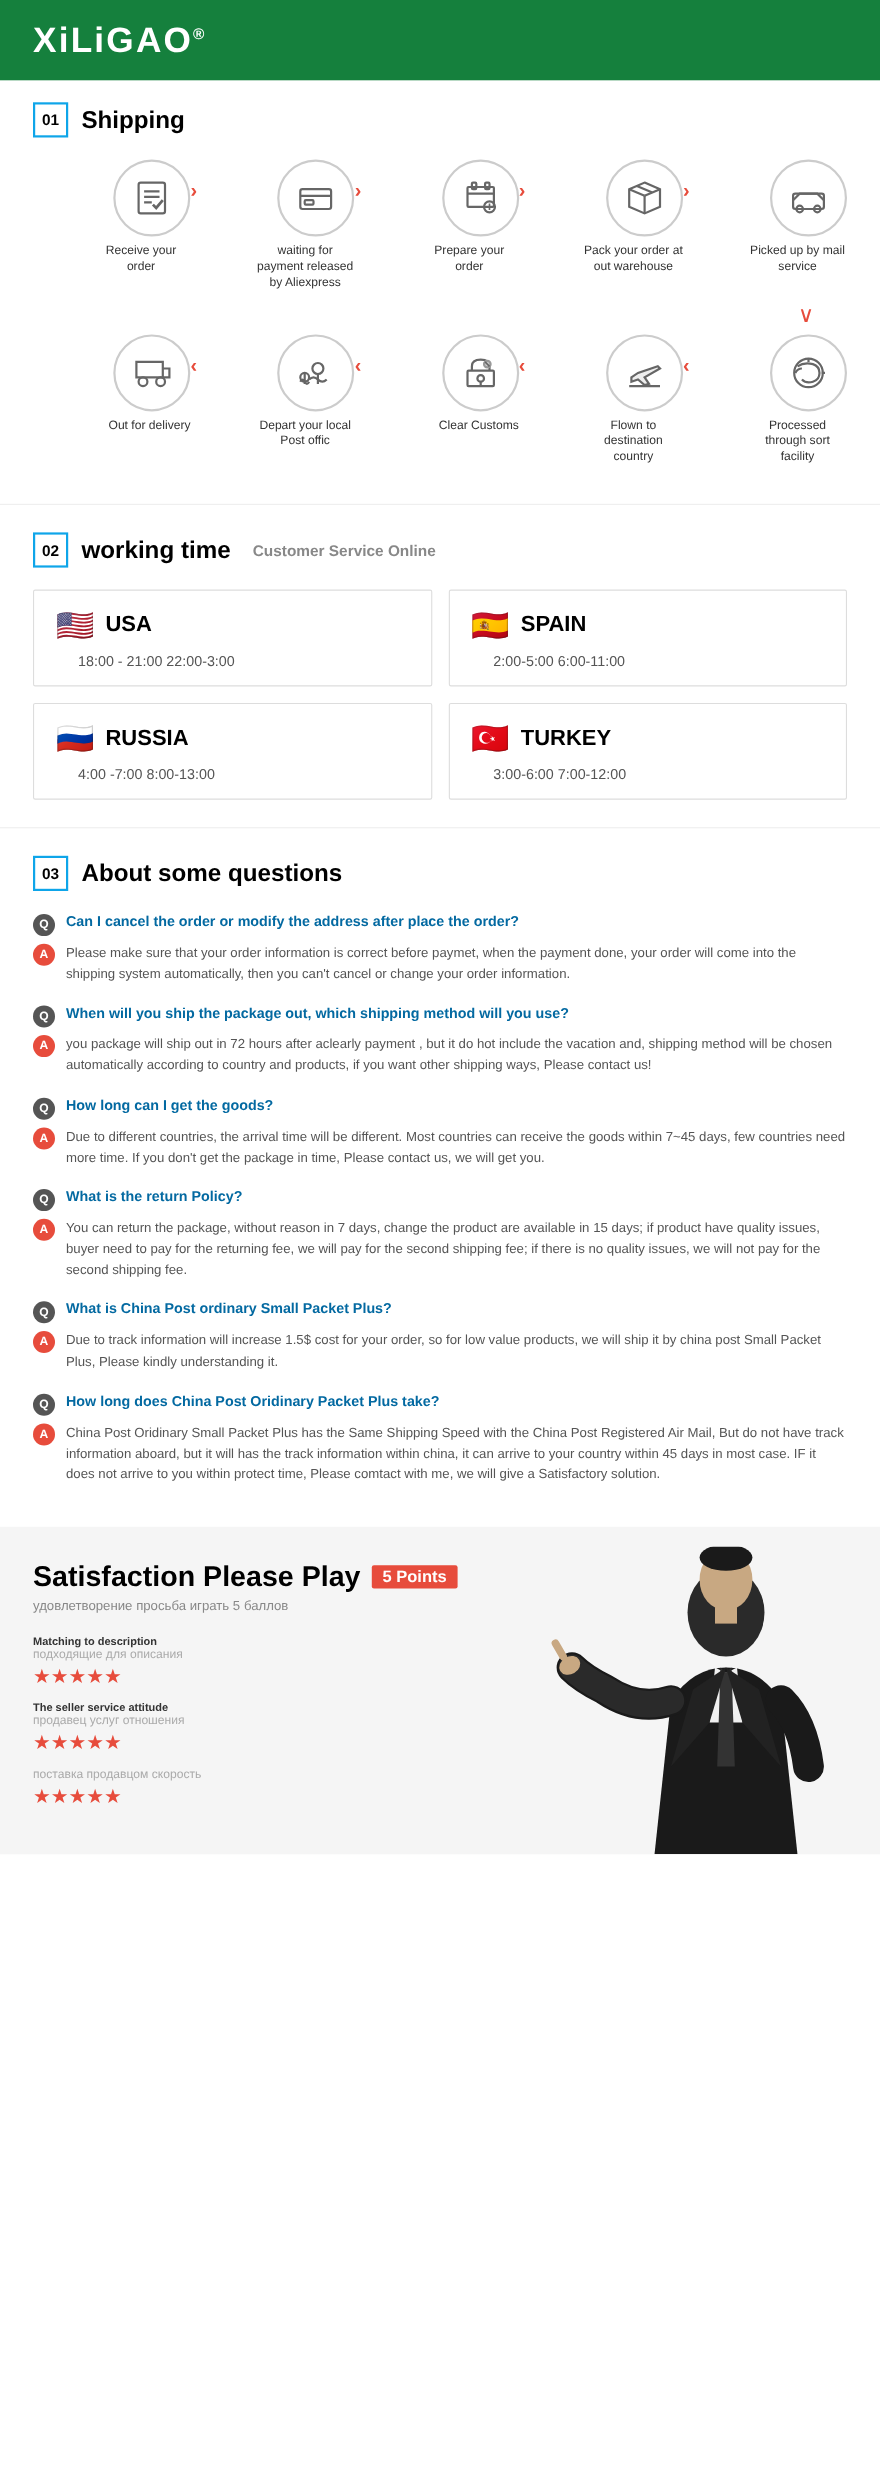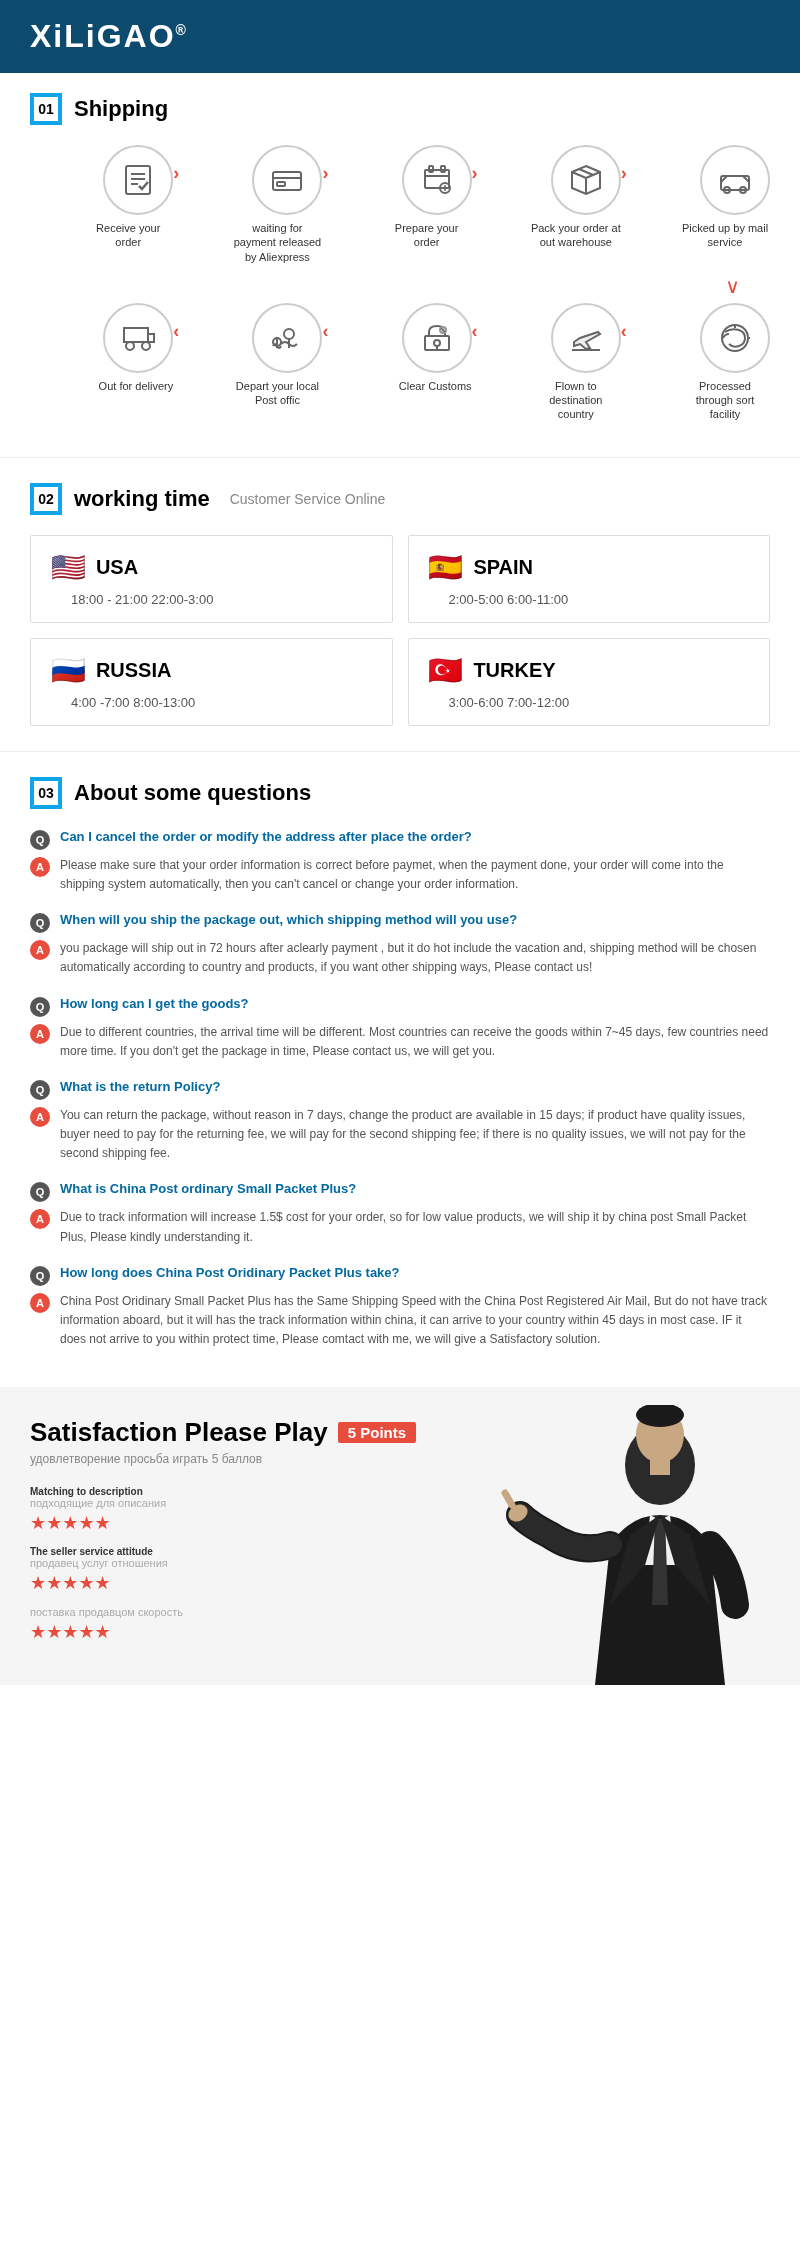--- a/index.html
+++ b/index.html
@@ -1,38 +1,38 @@
 <!DOCTYPE html>
 <html><head>
   <meta charset="utf-8">
   <style>
     * { margin: 0; padding: 0; box-sizing: border-box; }
     body { font-family: Arial, sans-serif; background: #fff; width: 800px; }
 
     
-    .header { background: #0c4a6e; color: #fff; padding: 18px 30px; }
+    .header { background: #15803d; color: #fff; padding: 18px 30px; }
     .header-brand { font-size: 32px; font-weight: bold; letter-spacing: 2px; }
     .header-brand sup { font-size: 14px; }
 
     
     .section { padding: 20px 30px; }
     .section-title { display: flex; align-items: center; gap: 12px; font-size: 22px; font-weight: bold; margin-bottom: 20px; }
-    .section-num { display: inline-flex; align-items: center; justify-content: center; width: 32px; height: 32px; border: 4px solid #0ea5e9; font-size: 14px; font-weight: bold; }
+    .section-num { display: inline-flex; align-items: center; justify-content: center; width: 32px; height: 32px; border: 2px solid #0ea5e9; font-size: 14px; font-weight: bold; }
 
     
     .shipping-row { display: flex; align-items: flex-start; justify-content: space-between; margin-bottom: 10px; }
     .step { display: flex; flex-direction: column; align-items: flex-end; flex: 1; position: relative; }
     .step-icon { width: 70px; height: 70px; border: 2px solid #ccc; border-radius: 50%; display: flex; align-items: center; justify-content: center; font-size: 26px; color: #555; background: #fff; }
     .step-label { font-size: 11px; color: #333; text-align: center; margin-top: 6px; max-width: 90px; line-height: 1.3; }
     .arrow { display: flex; align-items: center; padding-top: 18px; font-size: 18px; color: #e74c3c; font-weight: bold; }
     .arrow-down { display: flex; justify-content: flex-end; padding-right: 30px; color: #e74c3c; font-size: 20px; margin: 5px 0; }
     .arrow-left { color: #e74c3c; font-size: 18px; font-weight: bold; }
 
     
-    .working-subtitle { font-size: 14px; color: #888; font-weight: normal; margin-left: 8px; }
+    .working-subtitle { font-size: 14px; color: #888; font-weight: bold; margin-left: 8px; }
     .country-grid { display: grid; grid-template-columns: 1fr 1fr; gap: 15px; }
     .country-card { border: 1px solid #ddd; padding: 15px 20px; border-radius: 2px; }
     .country-name { display: flex; align-items: center; gap: 10px; font-size: 20px; font-weight: bold; margin-bottom: 8px; }
     .country-flag { font-size: 28px; }
     .country-hours { font-size: 13px; color: #555; margin-left: 20px; }
 
     
     .qa-list { }
     .qa-item { margin-bottom: 18px; }
     .q-row { display: flex; align-items: flex-start; gap: 10px; margin-bottom: 6px; }

